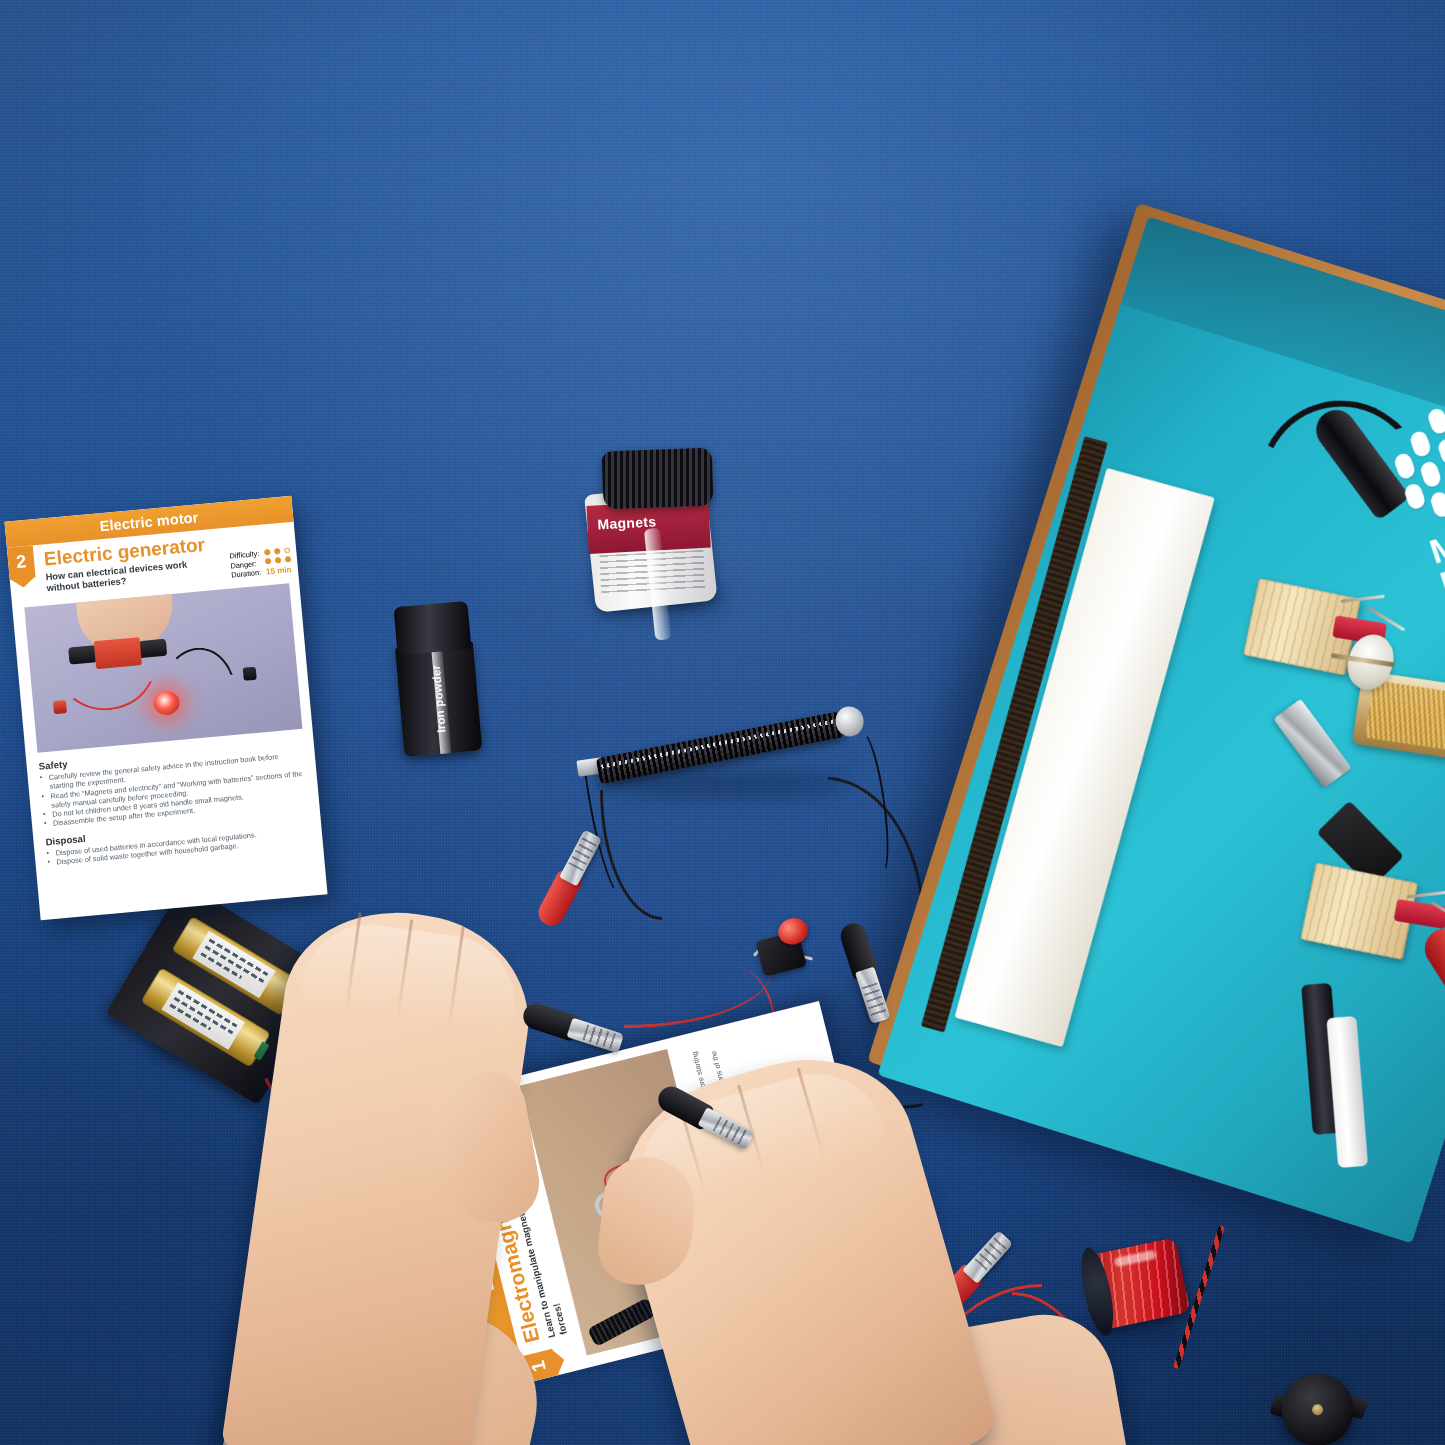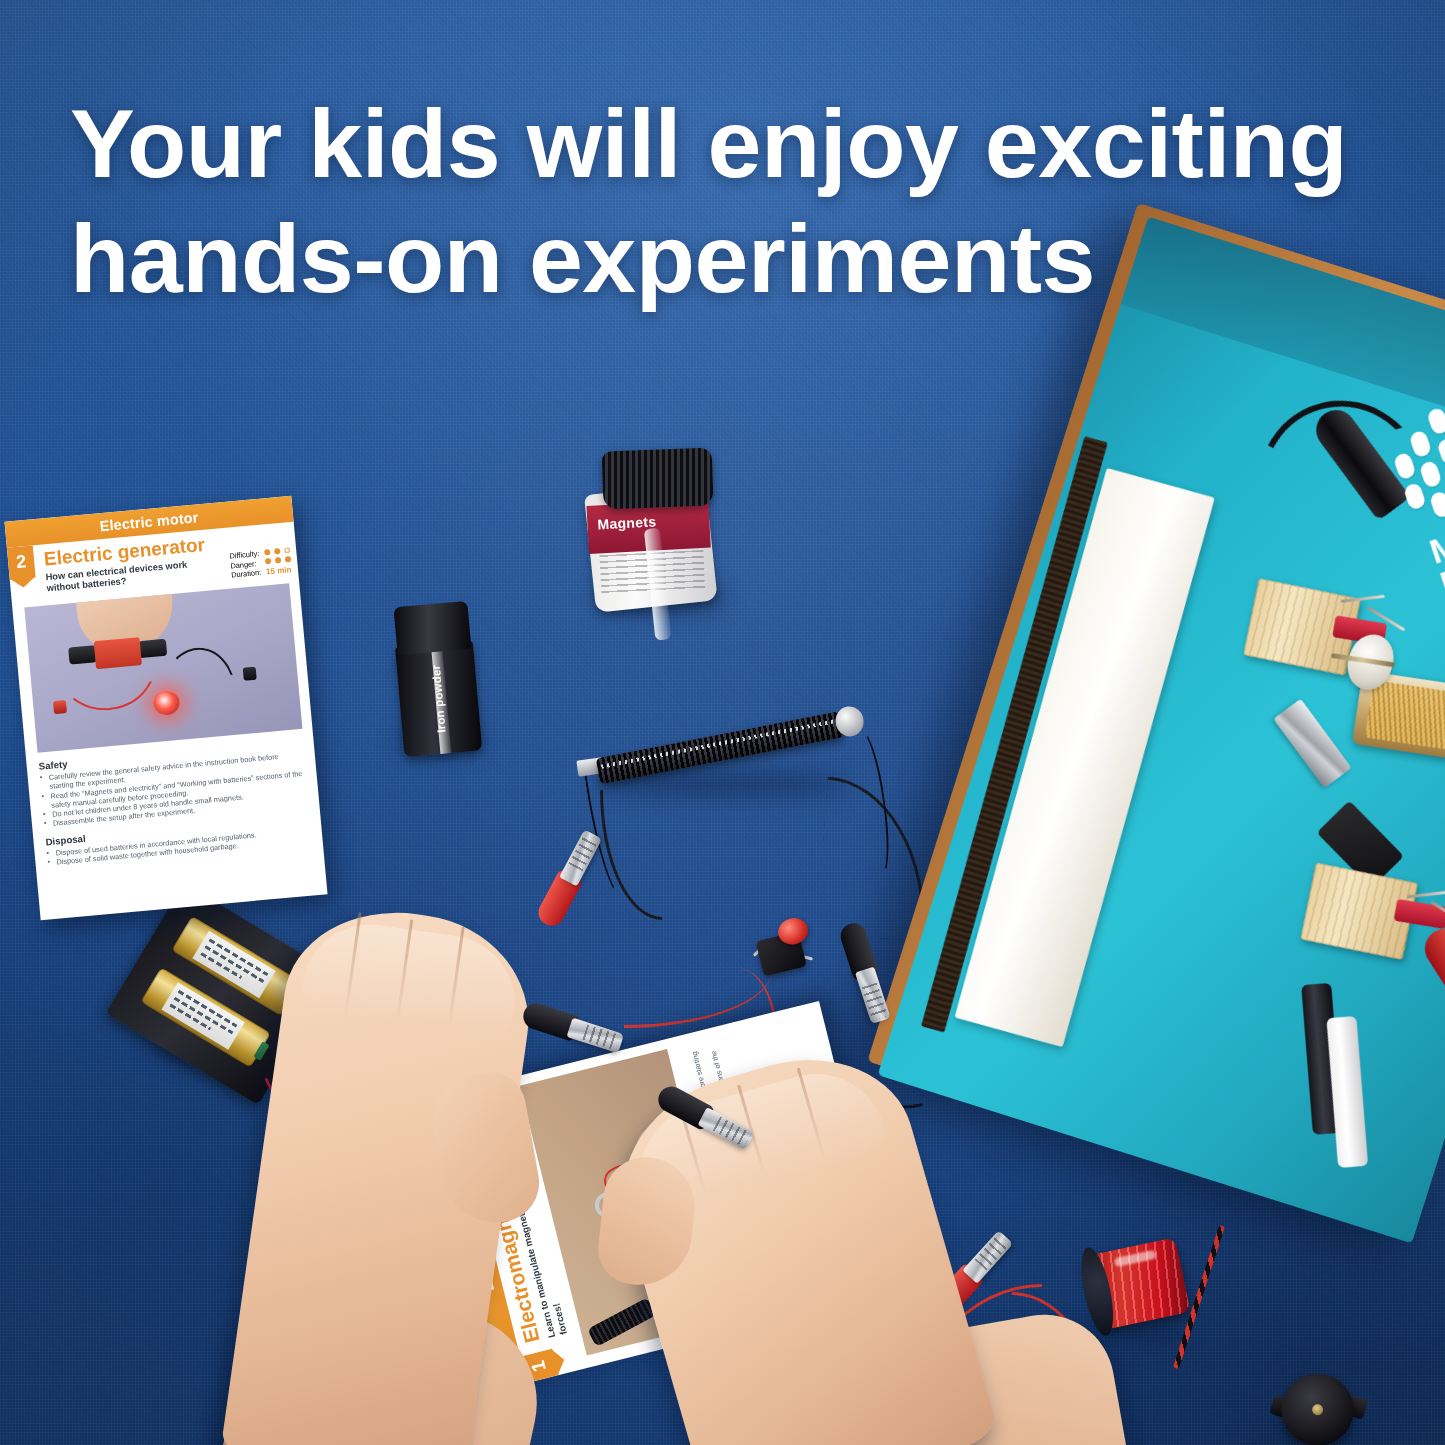--- a/index.html
+++ b/index.html
@@ -636,22 +636,20 @@
     border-radius:90px 70px 0 0; transform:rotate(-10deg);
     box-shadow:8px 8px 18px rgba(5,20,46,.35);
     z-index:25;
   }
 </style>
 </head>
 <body>
 
 <div id="stage">
 
-  <div class="headline">Your kids will enjoy exciting
-hands-on experiments</div>
 
   <div class="obj" id="kitbox">
     <div class="box-cardboard"></div>
     <div class="box-inner">
       <div class="box-darkband"></div>
 
       <div class="velcro"></div>
       <div class="foam-strip"></div>
 
       <div class="box-wire-black" style="left:158px; top:120px; transform:rotate(-34deg);"></div>

